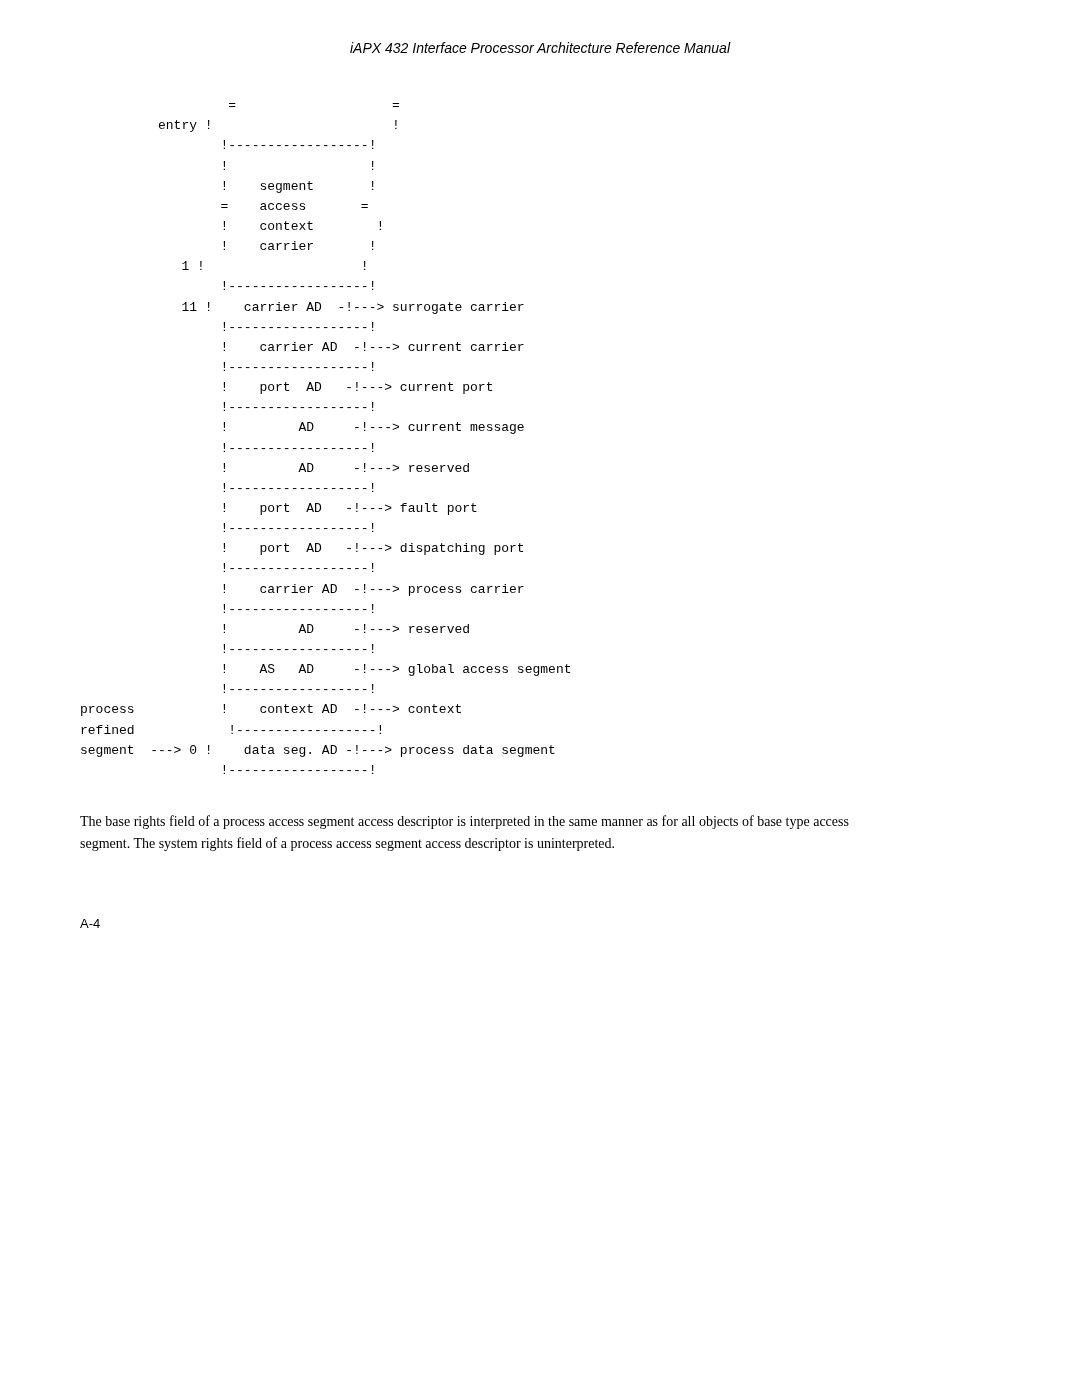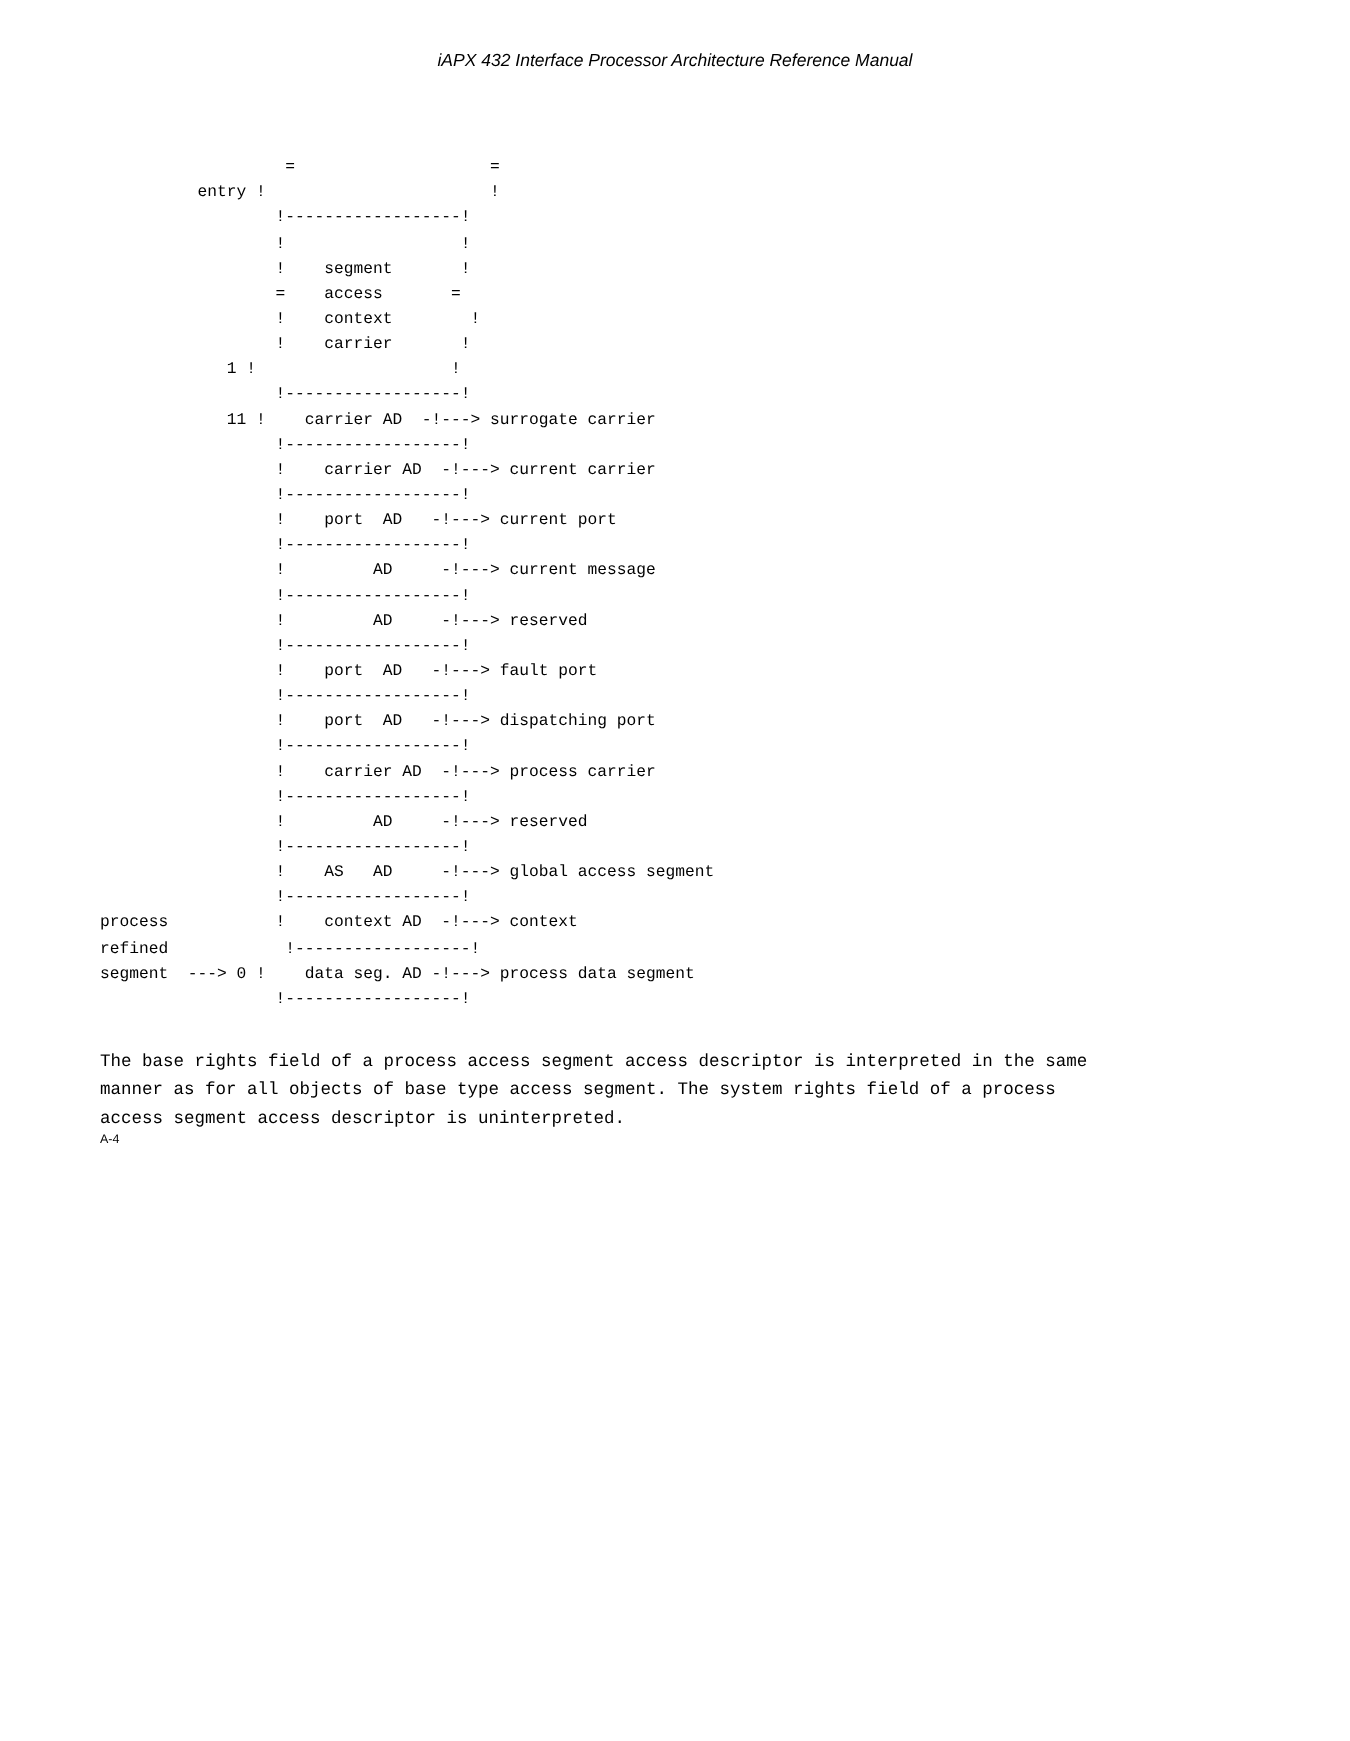--- a/index.html
+++ b/index.html
@@ -13,40 +13,41 @@
       font-size: 14px;
       color: #000;
       width: 1080px;
       min-height: 1393px;
       padding: 40px 80px;
     }
     .page-header {
       text-align: center;
       font-family: Arial, sans-serif;
       font-size: 14px;
-      margin-bottom: 48px;
+      margin-bottom: 20px;
       font-style: italic;
     }
     .diagram-container {
       margin: 20px 0 30px 0;
       font-family: 'Courier New', Courier, monospace;
       font-size: 13px;
       line-height: 1.55;
       white-space: pre;
     }
     .body-text {
-      font-family: Liberation Mono, monospace;
+      font-family: Liberation Serif, serif;
       font-size: 14px;
       line-height: 1.6;
       margin-top: 16px;
       max-width: 820px;
     }
     .page-footer {
+      margin-top: 60px;
       font-family: Arial, sans-serif;
-      font-size: 10px;
+      font-size: 13px;
     }
   </style>
 </head>
 <body>
 
 <div class="page-header">iAPX 432 Interface Processor Architecture Reference Manual</div>
 
 <div class="diagram-container">
 <span>                   =                    =</span>
 <span>          entry !                       !</span>

